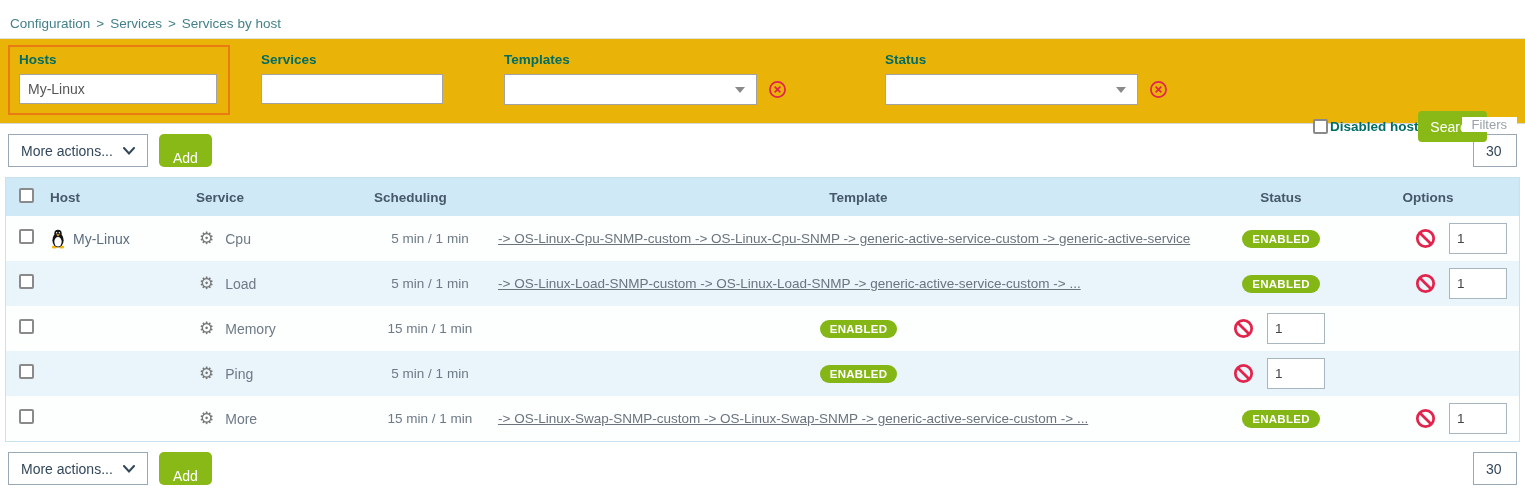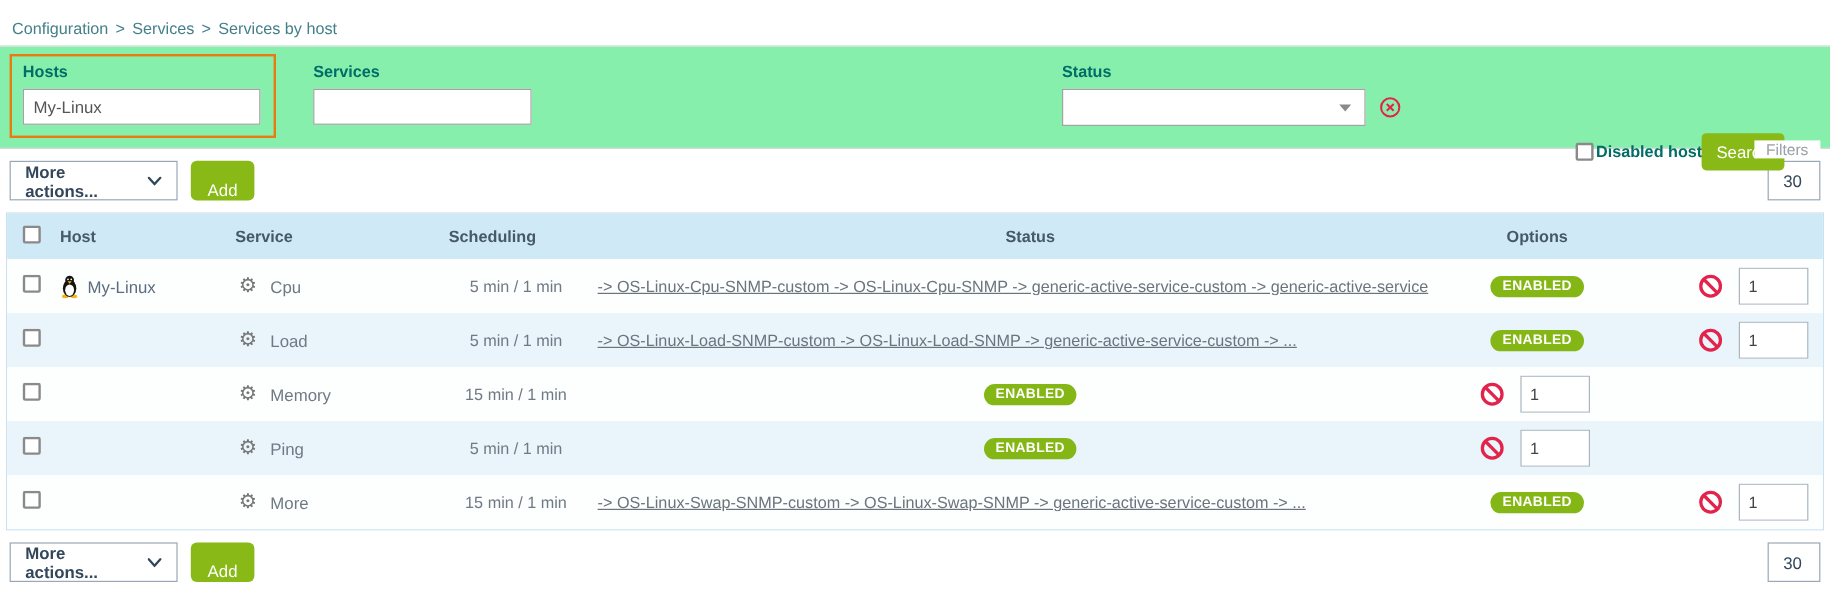--- a/index.html
+++ b/index.html
@@ -19,21 +19,21 @@
     height:38px;
   }
   .breadcrumb .sep { margin:0 6px; color:#44808a; }
 
   
   .filter-panel {
     position:relative;
     height:86px;
     border-top:1px solid #e2e2e2;
     border-bottom:1px solid #d8d8d8;
-    background:#86efac;
+    background:#eab308;
   }
   .fgroup { position:absolute; }
   .fgroup .flabel {
     display:block;
     font-weight:bold;
     color:#006d66;
     font-size:13.5px;
     margin-bottom:7px;
   }
   .hosts-box {
@@ -102,21 +102,21 @@
   }
   .toolbar-left { display:flex; align-items:center; gap:11px; }
   .select-box {
     display:inline-flex; align-items:center; justify-content:space-between;
     border:1px solid #9aa7b5; background:#fff;
     height:33px; cursor:pointer;
     color:#33475b; font-size:14px;
   }
   .select-box .sel-label { padding-left:12px; }
   .select-box svg { margin:0 12px 0 8px; }
-  .more-actions { width:140px;font-weight:bold; }
+  .more-actions { width:140px; }
   .page-size { width:44px; }
   .add-btn {
     background:#88b917; color:#fff;
     border:none; border-radius:5px;
     height:33px; padding:16px 14px;
     font-size:14px; font-family:"Liberation Sans", sans-serif;
     cursor:pointer;
   }
 
   
@@ -175,20 +175,34 @@
   <div class="fgroup hosts-box">
     <span class="flabel">Hosts</span>
     <input class="txt-input" type="text" value="My-Linux" style="">
   </div>
 
   <div class="fgroup g-services">
     <span class="flabel">Services</span>
     <input class="txt-input" type="text" value="" style="">
   </div>
 
+  <div class="fgroup g-templates">
+    <span class="flabel">Templates</span>
+    <div class="combo-row">
+      <div class="combo">
+        <span class="sel-value"></span>
+        <span class="tri-down"></span>
+      </div>
+      <svg width="19" height="19" viewBox="0 0 20 20">
+        <circle cx="10" cy="10" r="8" fill="none" stroke="#e2244d" stroke-width="1.8"></circle>
+        <line x1="7" y1="7" x2="13" y2="13" stroke="#e2244d" stroke-width="1.8"></line>
+        <line x1="13" y1="7" x2="7" y2="13" stroke="#e2244d" stroke-width="1.8"></line>
+      </svg>
+    </div>
+  </div>
 
   <div class="fgroup g-status">
     <span class="flabel">Status</span>
     <div class="combo-row">
       <div class="combo">
         <span class="sel-value"></span>
         <span class="tri-down"></span>
       </div>
       <svg width="19" height="19" viewBox="0 0 20 20">
         <circle cx="10" cy="10" r="8" fill="none" stroke="#e2244d" stroke-width="1.8"></circle>
@@ -226,20 +240,21 @@
   </div>
 </div>
 
 <div class="table-wrap">
 
   <div class="trow thead">
     <div class="cell cell-check"><input class="cb" type="checkbox" style=""></div>
     <div class="cell">Host</div>
     <div class="cell">Service</div>
     <div class="cell">Scheduling</div>
+    <div class="cell c-center">Template</div>
     <div class="cell c-center">Status</div>
     <div class="cell c-center">Options</div>
   </div>
 
   <div class="trow">
     <div class="cell cell-check"><input class="cb" type="checkbox" style=""></div>
     <div class="cell host-cell">
       <svg width="16" height="20" viewBox="0 0 20 24">
         <ellipse cx="5.5" cy="22" rx="3.4" ry="1.9" fill="#f6b40e"></ellipse>
         <ellipse cx="14.5" cy="22" rx="3.4" ry="1.9" fill="#f6b40e"></ellipse>

